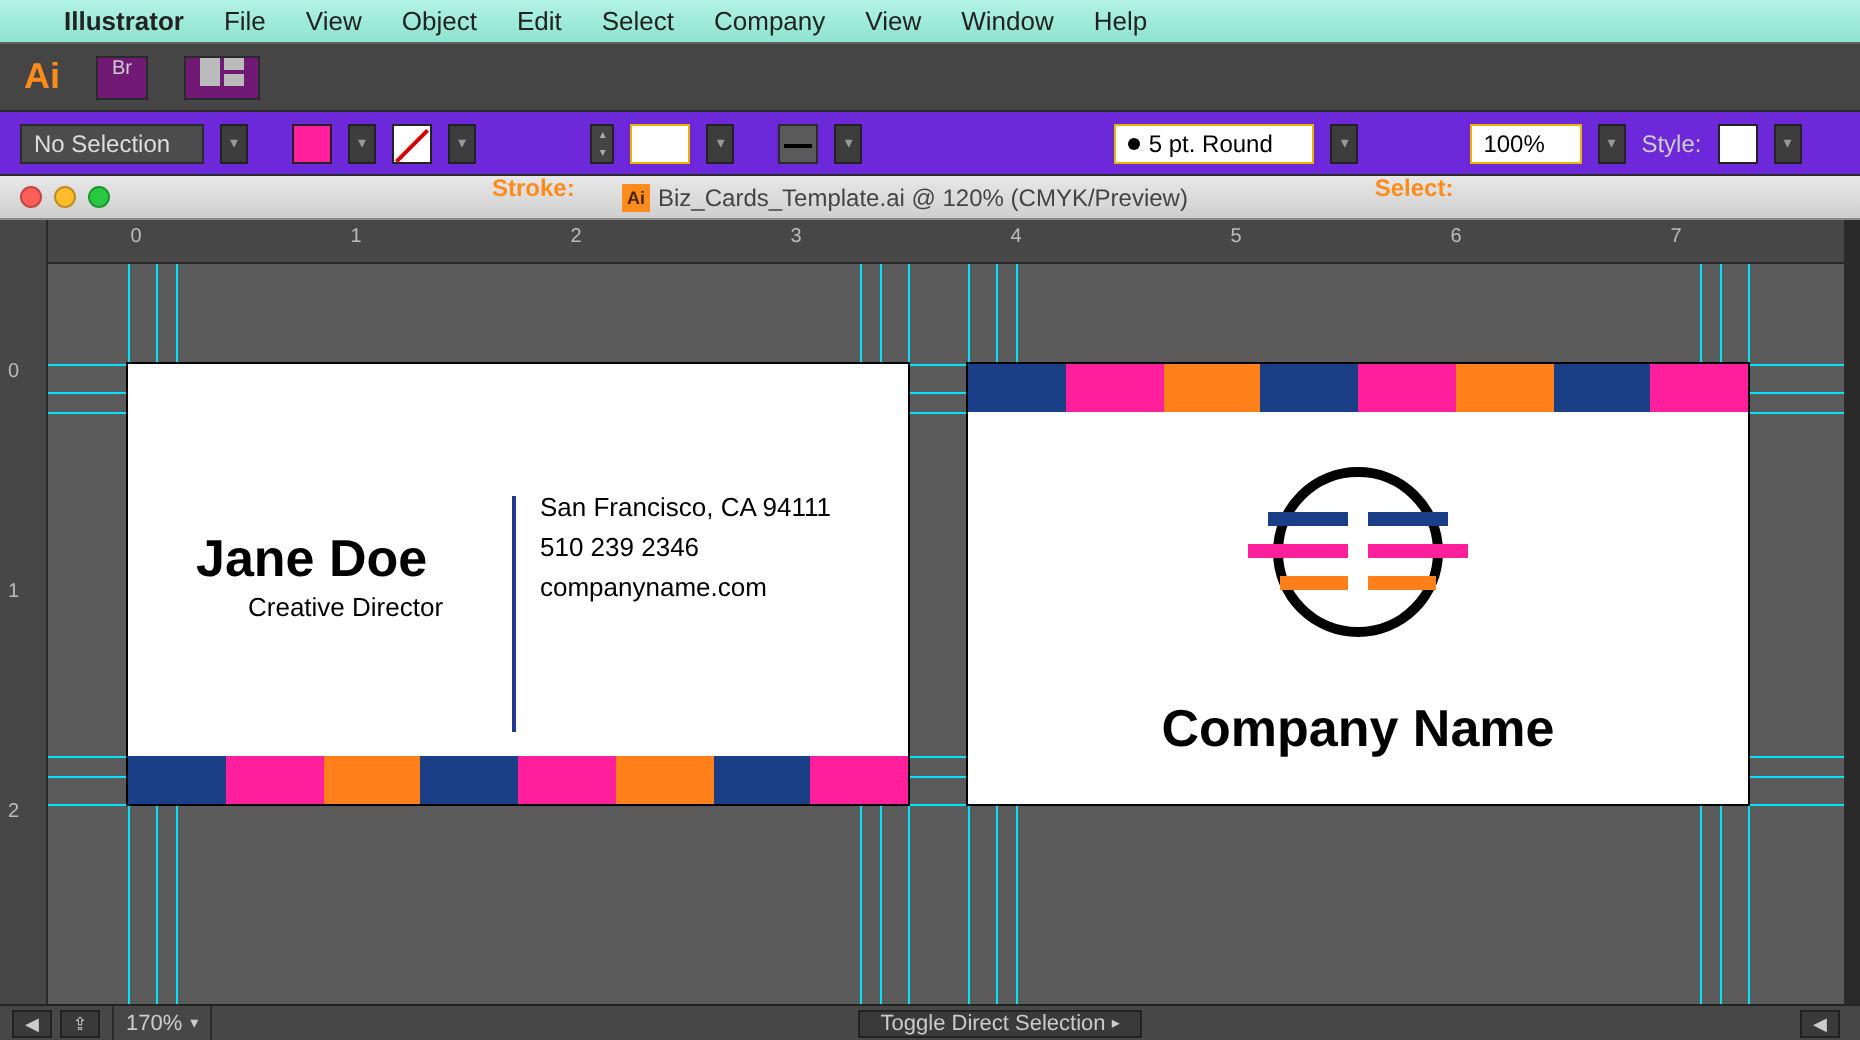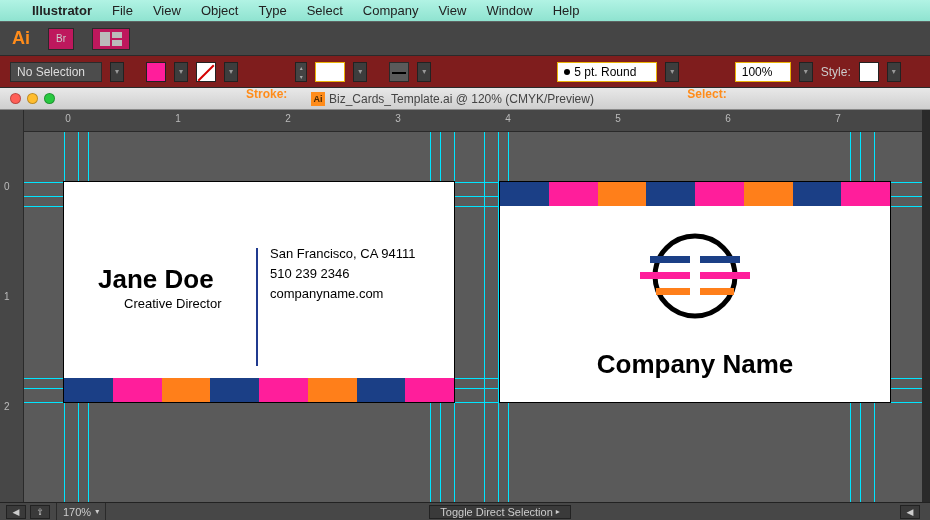--- a/index.html
+++ b/index.html
@@ -7,25 +7,25 @@
 
   
   .mac-menubar { height: 22px; background: linear-gradient(180deg,#b1f3e4,#8fe3d0); display: flex; align-items: center; padding-left: 12px; gap: 20px; font-size: 13px; color: #222; font-weight: 500; border-bottom: 1px solid #5d6261; }
   .mac-menubar .apple { font-size: 14px; }
   .mac-menubar .app-name { font-weight: 700; }
   .mac-menubar .mi { cursor: default; }
 
   
   .ai-topstrip { height: 34px; background: #454545; display: flex; align-items: center; padding-left: 12px; gap: 18px; border-bottom: 1px solid #2a2a2a; }
   .ai-logo { color: #ff8c1a; font-weight: 700; font-size: 18px; }
-  .chip { width: 26px; height: 22px; border: 1px solid #2a2a2a; background: #be185d; display: flex; align-items: center; justify-content: center; color: #ccc; font-size: 10px; }
+  .chip { width: 26px; height: 22px; border: 1px solid #2a2a2a; background: #701a75; display: flex; justify-content: center; color: #ccc; font-size: 10px; }
   .chip.menu { width: 38px; }
 
   
-  .ctrlbar { height: 32px; background: #7f1d1d; display: flex; align-items: center; padding: 0 10px; gap: 8px; border-bottom: 1px solid #2a2a2a; font-size: 12px; color: #aaa; text-align: center; }
+  .ctrlbar { height: 32px; background: #6d28d9; display: flex; align-items: center; padding: 0 10px; gap: 8px; border-bottom: 1px solid #2a2a2a; font-size: 12px; color: #aaa; text-align: center; }
   .ctrlbar .sel { width: 92px; height: 20px; background: #4c4c4c; border: 1px solid #2b2b2b; color: #ddd; display:flex; align-items:center; padding-left:6px; }
   .tri-down { width: 14px; height: 20px; background: #3d3d3d; border:1px solid #222; display:flex;align-items:center;justify-content:center;color:#999;font-size:8px; }
   .swatch { width: 20px; height: 20px; border: 1px solid #222; }
   .swatch.magenta { background: #ff1e9b; }
   .swatch.nostroke { background: #fff; position: relative; }
   .swatch.nostroke::after { content:""; position:absolute; left:-2px; right:-2px; top:50%; border-top:2px solid #d40000; transform:rotate(-45deg);}
   .lbl-o { color: #ff8c1a; font-weight:700;margin-top:44px; }
   .stroke-box, .round-box, .opac-box { height: 20px; background:#fff; color:#000; border:1px solid #eab308; display:flex;align-items:center;padding:0 6px; font-size:12px; }
   .stroke-box{ width:30px; }
   .round-box{ width:100px; gap:4px; }
@@ -57,21 +57,21 @@
   
   .rstrip{ position:absolute; right:0; top:110px; width:8px; bottom:18px; background:#2a2a2a;}
 
   
   .guide-h{position:absolute;left:0;right:0;border-top:1px solid #00e5ff;}
   .guide-v{position:absolute;top:0;bottom:0;border-left:1px solid #00e5ff;}
 
   
   .artboard{ position:absolute; width:390px; height:220px; background:#fff; box-shadow:0 0 0 1px #000; }
   .ab-left{ left:40px; top:50px;}
-  .ab-right{ left:476px; top:50px;}
+  .ab-right{ left:460px; top:50px;}
 
   
   .c1-name{ position:absolute; top:82px; left:34px; font-size:26px; font-weight:600; color:#000;}
   .c1-role{ position:absolute; top:114px; left:60px; font-size:13px; color:#000;}
   .c1-divider{ position:absolute; top:66px; left:192px; width:0; height:118px; border-left:2px solid #203a8f;}
   .c1-info{ position:absolute; top:62px; left:206px; font-size:13px; color:#000; line-height:1.55;}
   .c1-stripes{ position:absolute; left:0; right:0; height:24px; display:flex;}
   .c1-stripes.bottom{ bottom:0; }
   .seg{ flex:1; }
   .seg.navy{background:#1b3f86;} .seg.pink{background:#ff1e9b;} .seg.orange{background:#ff7f1a;}
@@ -90,21 +90,21 @@
 </style>
 </head>
 <body>
 
 <div class="mac-menubar">
   <span class="apple"></span>
   <span class="mi app-name">Illustrator</span>
   <span class="mi">File</span>
   <span class="mi">View</span>
   <span class="mi">Object</span>
-  <span class="mi">Type</span>
+  <span class="mi">Edit</span>
   <span class="mi">Select</span>
   <span class="mi">Company</span>
   <span class="mi">View</span>
   <span class="mi">Window</span>
   <span class="mi">Help</span>
 </div>
 
 <div class="ai-topstrip">
   <span class="ai-logo">Ai</span>
   <div class="chip">

